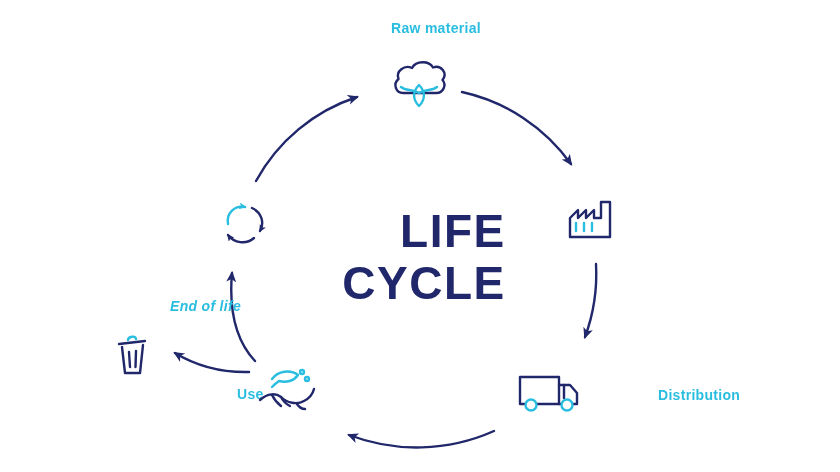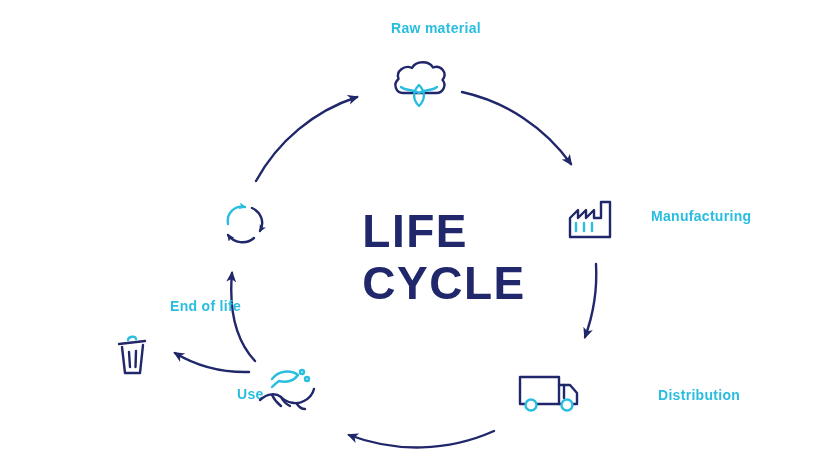--- a/index.html
+++ b/index.html
@@ -14,40 +14,40 @@
     font-family:"Liberation Sans",sans-serif;
     overflow:hidden;
   }
   svg{position:absolute;overflow:visible;}
   #arrows{left:0;top:0;}
   .label{
     position:absolute;color:var(--accent);
     font-size:14px;font-weight:bold;letter-spacing:.3px;white-space:nowrap;padding-left:15px;
   }
   .title{
-    position:absolute;left:444px;top:206px;transform:translateX(-50%);
-    text-align:left;color:var(--navy);
+    position:absolute;left:424px;top:206px;transform:translateX(-50%);
+    text-align:right;color:var(--navy);
     font-size:46px;font-weight:800;letter-spacing:1.5px;line-height:1.13;
   }
   .navy{fill:none;stroke:var(--navy);stroke-width:2.4;stroke-linecap:round;stroke-linejoin:round;}
   .cyan{fill:none;stroke:var(--accent);stroke-width:2.4;stroke-linecap:round;stroke-linejoin:round;}
   .arc{fill:none;stroke:var(--navy);stroke-width:2.4;stroke-linecap:round;}
   .wheel{fill:#fff;stroke:var(--accent);stroke-width:2.4;}
   .fill-navy{fill:var(--navy);}
   .fill-cyan{fill:var(--accent);}
 
   #lbl-raw{left:376px;top:20px;}
   #icon-cotton{left:388px;top:56px;}
   #lbl-manufacturing{left:636px;top:208px;}
   #icon-factory{left:563px;top:192px;}
   #lbl-distribution{left:596px;top:387px;margin-left:47px;}
   #icon-truck{left:517px;top:370px;}
   #lbl-use{left:222px;top:386px;}
   #icon-hands{left:252px;top:362px;}
-  #lbl-endoflife{left:155px;top:298px;}
+  #lbl-endoflife{left:155px;top:298px;font-style:italic;}
   #icon-trash{left:111px;top:328px;}
   #icon-recycle{left:216px;top:196px;}
 </style>
 </head>
 <body>
 
 <div class="canvas">
 
   <svg id="arrows" width="840" height="472" viewBox="0 0 840 472">
     <defs>
@@ -68,21 +68,20 @@
     <path class="arc" d="M255 361 Q 227 331 232 273" marker-end="url(#head-navy)"></path>
     <path class="arc" d="M256 181 A 178 178 0 0 1 357 97" marker-end="url(#head-navy)"></path>
   </svg>
 
   <div class="title">
     <div>LIFE</div>
     <div>CYCLE</div>
   </div>
 
   <span class="label" id="lbl-raw">Raw material</span>
-  <span class="label" id="lbl-manufacturing">Manufacturing</span>
   <span class="label" id="lbl-distribution">Distribution</span>
   <span class="label" id="lbl-use">Use</span>
   <span class="label" id="lbl-endoflife">End of life</span>
 
   <svg id="icon-cotton" width="62" height="54" viewBox="0 0 62 54">
     <path class="navy" d="M15 37 C8 37 4.5 28 10.5 23 C7.5 15 16.5 8.5 24 12 C28 4.5 41 4.5 45 11.5 C53 8.5 60 17 54.5 24 C59 29 55 37 48.5 37 Z"></path>
     <path class="cyan" d="M31 29 C25 35 24 43 31 50 C38 43 37 35 31 29 Z"></path>
     <path class="cyan" d="M31 37 C24 33 18 35 13 31 M31 37 C38 33 44 35 49 31"></path>
   </svg>
 

